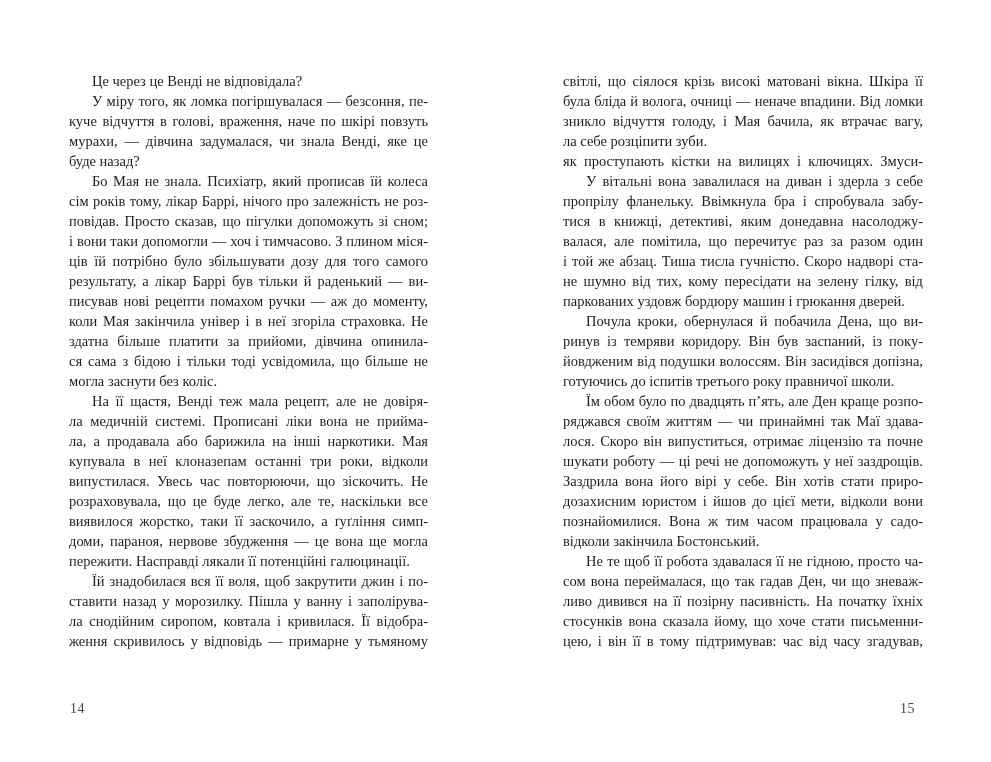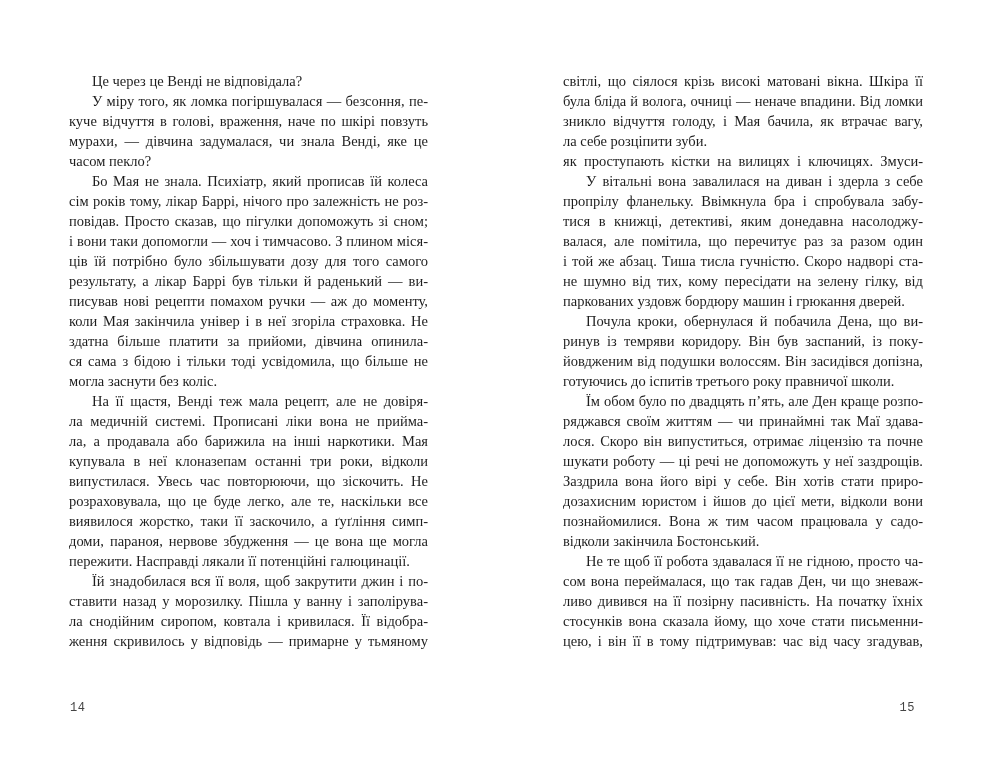--- a/index.html
+++ b/index.html
@@ -30,40 +30,40 @@
     text-align-last: justify;
     text-justify: inter-word;
     white-space: nowrap;
     overflow: visible;
   }
   .line.end { text-align-last: left; }
   .line.indent { text-indent: 23px; }
   .page-number {
     position: absolute;
     top: 701px;
-    font-family: Liberation Mono, monospace;
-    font-size: 12px;
+    font-family: Liberation Serif, serif;
+    font-size: 14px;
     color: #454545;
     letter-spacing: 0.5px;
   }
   .page-left  .page-number { left: 1px; }
   .page-right .page-number { right: 8px; }
 </style>
 </head>
 <body>
 
 <div class="screen">
   <div class="page page-left">
     <div class="text-block">
 
     <div class="line indent end">Це через це Венді не відповідала?</div>
         <div class="line indent">У міру того, як ломка погіршувалася — безсоння, пе-</div>
         <div class="line">куче відчуття в голові, враження, наче по шкірі повзуть</div>
         <div class="line">мурахи, — дівчина задумалася, чи знала Венді, яке це</div>
-        <div class="line end">часом пекло?</div>
+        <div class="line end">буде назад?</div>
         <div class="line indent">Бо Мая не знала. Психіатр, який прописав їй колеса</div>
         <div class="line">сім років тому, лікар Баррі, нічого про залежність не роз-</div>
         <div class="line">повідав. Просто сказав, що пігулки допоможуть зі сном;</div>
         <div class="line">і вони таки допомогли — хоч і тимчасово. З плином міся-</div>
         <div class="line">ців їй потрібно було збільшувати дозу для того самого</div>
         <div class="line">результату, а лікар Баррі був тільки й раденький — ви-</div>
         <div class="line">писував нові рецепти помахом ручки — аж до моменту,</div>
         <div class="line">коли Мая закінчила універ і в неї згоріла страховка. Не</div>
         <div class="line">здатна більше платити за прийоми, дівчина опинила-</div>
         <div class="line">ся сама з бідою і тільки тоді усвідомила, що більше не</div>

